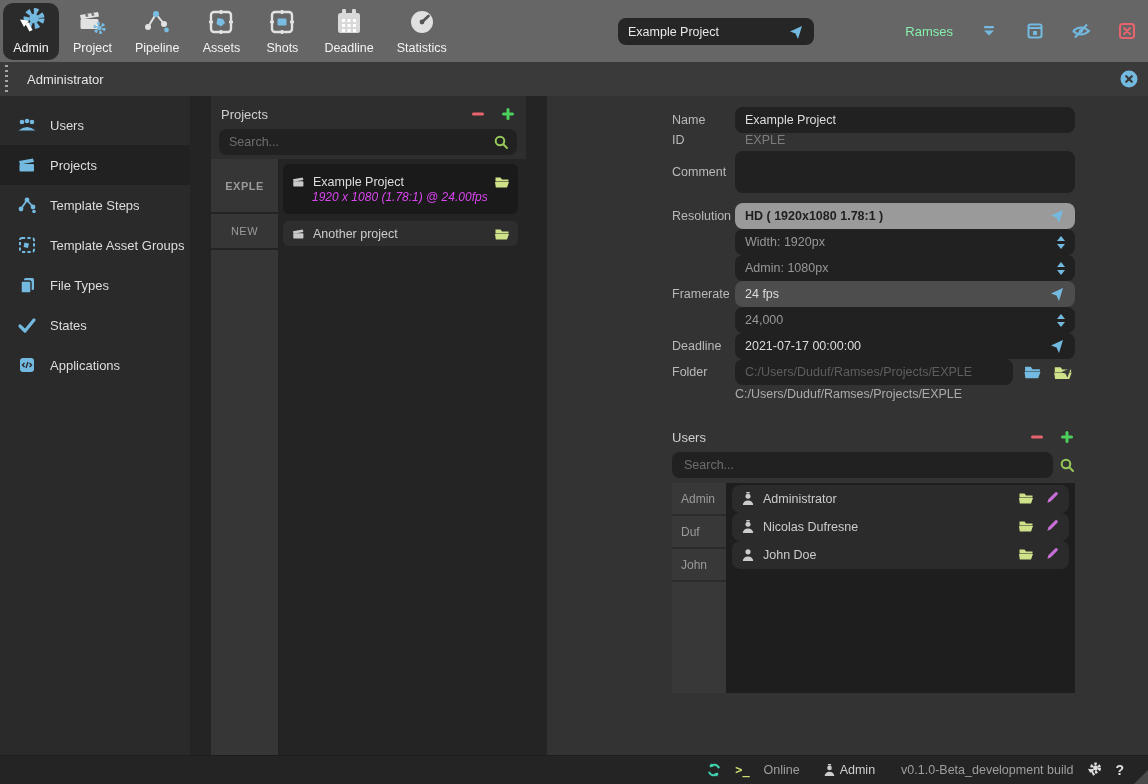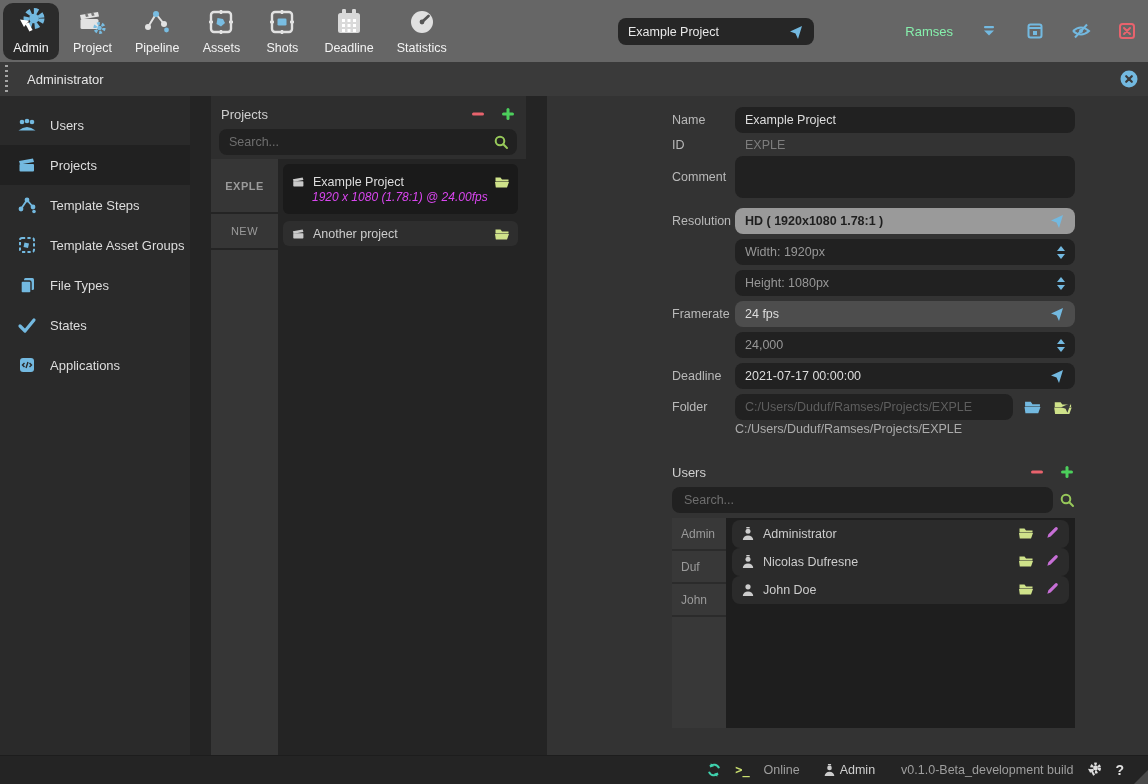--- a/index.html
+++ b/index.html
@@ -59,21 +59,21 @@
   .proj-item{border-radius:6px;padding:3px 8px;display:flex;flex-direction:column;justify-content:center;
              color:#ddd;font-size:12.5px;}
   .proj-item.selected{background:#1a1a1a;height:50px;margin-top:5px;}
   .proj-item.plain{background:#2e2e2e;height:25px;margin-top:7px;flex-direction:row;align-items:center;color:#ccc;}
   .item-line{display:flex;align-items:center;gap:7px;width:100%;}
   .item-line .right{margin-left:auto;display:flex;align-items:center;}
   .item-sub{font-style:italic;color:#d946ef;font-size:12px;margin-left:21px;margin-top:1px;}
 
   
   .detail-panel{flex:1;background:#333;padding:11px 0 0 125px;display:flex;flex-direction:column;}
-  .form-row{display:flex;align-items:center;width:403px;margin-bottom:5px;}
+  .form-row{display:flex;align-items:center;width:403px;}
   .flabel{flex:0 0 63px;color:#b9b9b9;font-size:12.5px;}
   .fwrap{flex:1;display:flex;align-items:center;gap:8px;min-width:0;}
   .ffield{flex:1;height:26px;border-radius:8px;background:#212121;display:flex;align-items:center;
           padding:0 10px;font-size:12.5px;color:#ddd;min-width:0;}
   .fid{color:#7d7d7d;font-size:12.5px;padding-left:10px;}
   textarea.fta{flex:1;height:42px;border-radius:8px;background:#212121;border:none;resize:none;
                outline:none;color:#ddd;padding:6px 10px;font-family:"Liberation Sans",sans-serif;font-size:12.5px;}
   .combo-light{background:#9a9a9a;color:#1f1f1f;font-weight:bold;}
   .combo-mid{background:#4d4d4d;}
   .spintext{color:#979797;}
@@ -448,21 +448,21 @@
               <i class="down"></i>
             </span>
           </div>
         </div>
       </div>
 
       <div class="form-row">
         <span class="flabel"></span>
         <div class="fwrap">
           <div class="ffield">
-            <span class="spintext">Height: 1080px</span>
+            <span class="spintext">Admin: 1080px</span>
             <span class="spin">
               <i class="up"></i>
               <i class="down"></i>
             </span>
           </div>
         </div>
       </div>
 
       <div class="form-row">
         <span class="flabel">Framerate</span>

